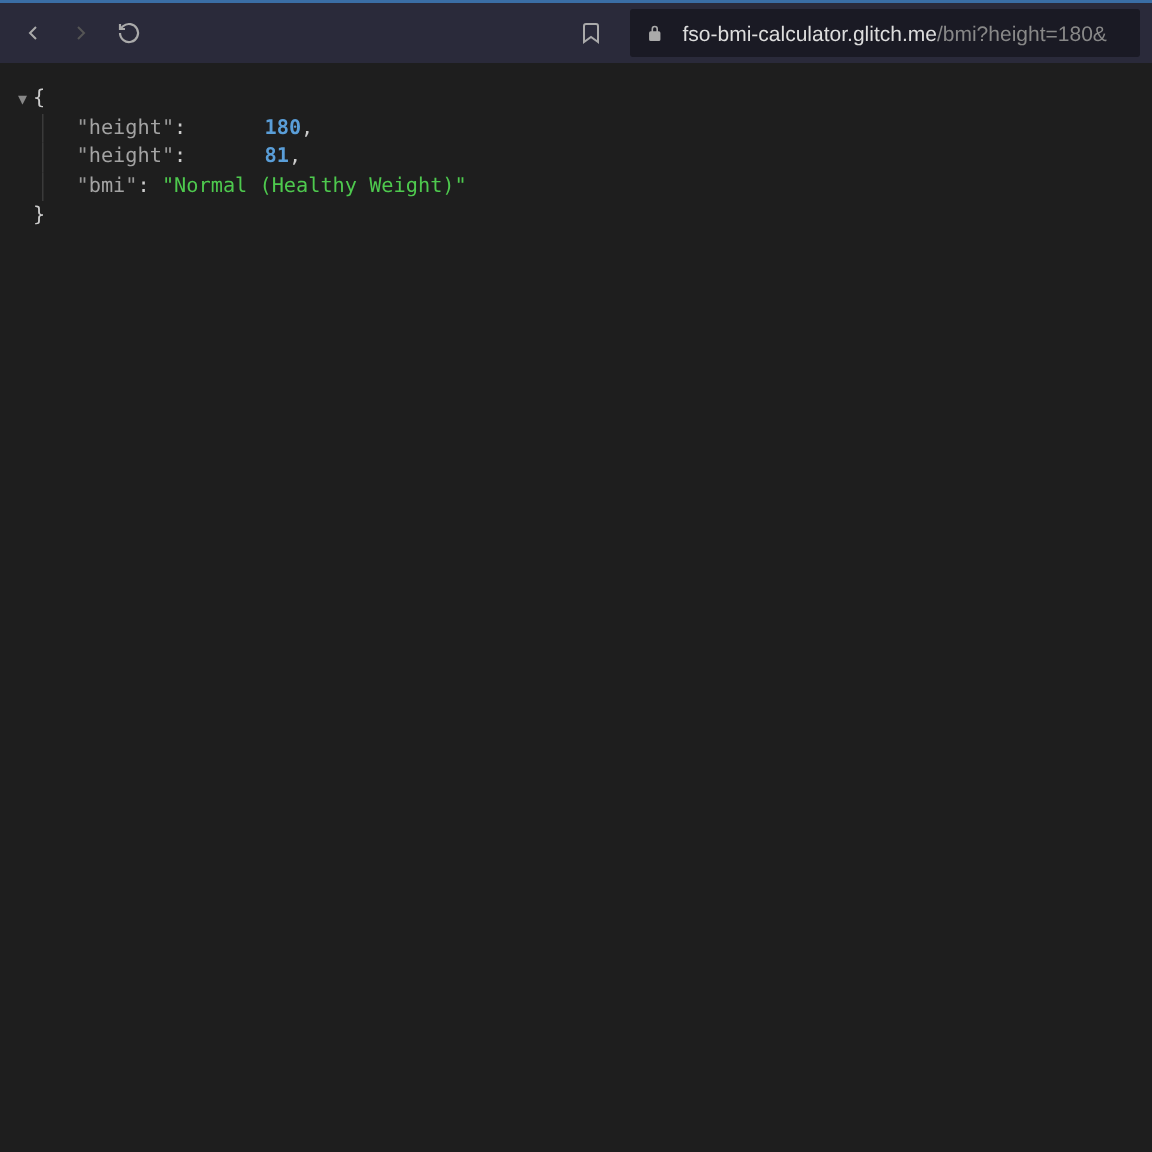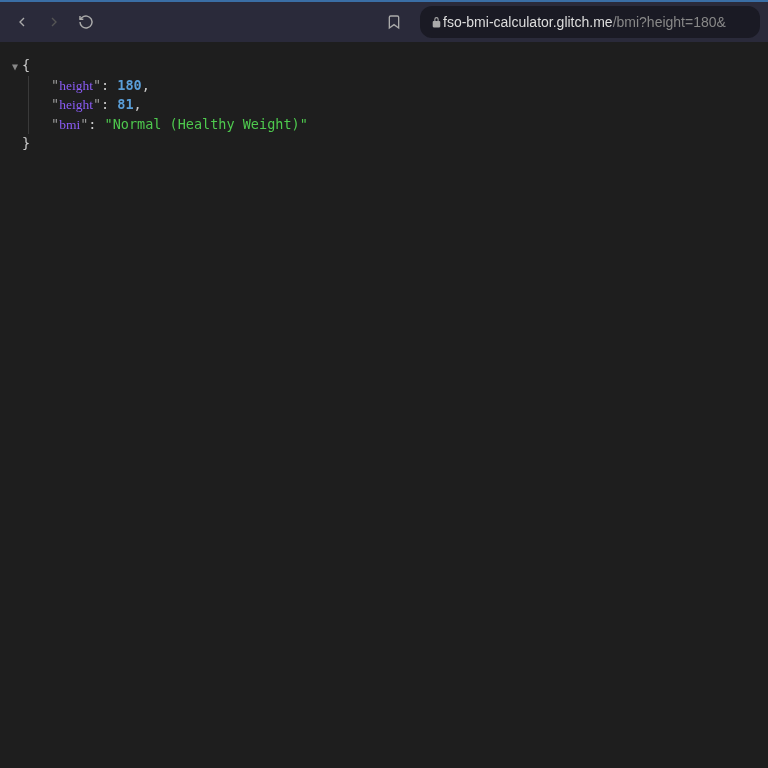--- a/index.html
+++ b/index.html
@@ -50,25 +50,25 @@
       display: flex;
       align-items: center;
       justify-content: center;
       color: #aaa;
       cursor: pointer;
       margin-right: 8px;
     }
     .address-bar {
       background: #1a1a24;
       height: 32px;
-      border-radius: 12px;
+      border-radius: 2px;
       display: flex;
       align-items: center;
       padding: 0 10px;
-      gap: 0;
+      gap: 12px;
       width: 340px;
       overflow: hidden;
       white-space: nowrap;
     }
     .lock-icon {
       color: #aaa;
       flex-shrink: 0;
     }
     .lock-icon svg {
       width: 13px;
@@ -103,32 +103,32 @@
     }
     .indent-guide {
       border-left: 1px solid #3a3a3a;
       margin-left: 6px;
       padding-left: 22px;
     }
     .brace {
       color: #ccc;
     }
     .key {
-      color: #8b5cf6;
-      font-family: Liberation Serif, serif;
+      color: #a3a3a3;
     }
     .quote {
       color: #999;
     }
     .colon {
       color: #ccc;
     }
     .number {
       color: #5a9ed8;
       font-weight: bold;
+      margin-left: 44px;
     }
     .string {
       color: #4ec94e;
     }
     .comma {
       color: #ccc;
     }
     .gutter {
       width: 14px;
     }

